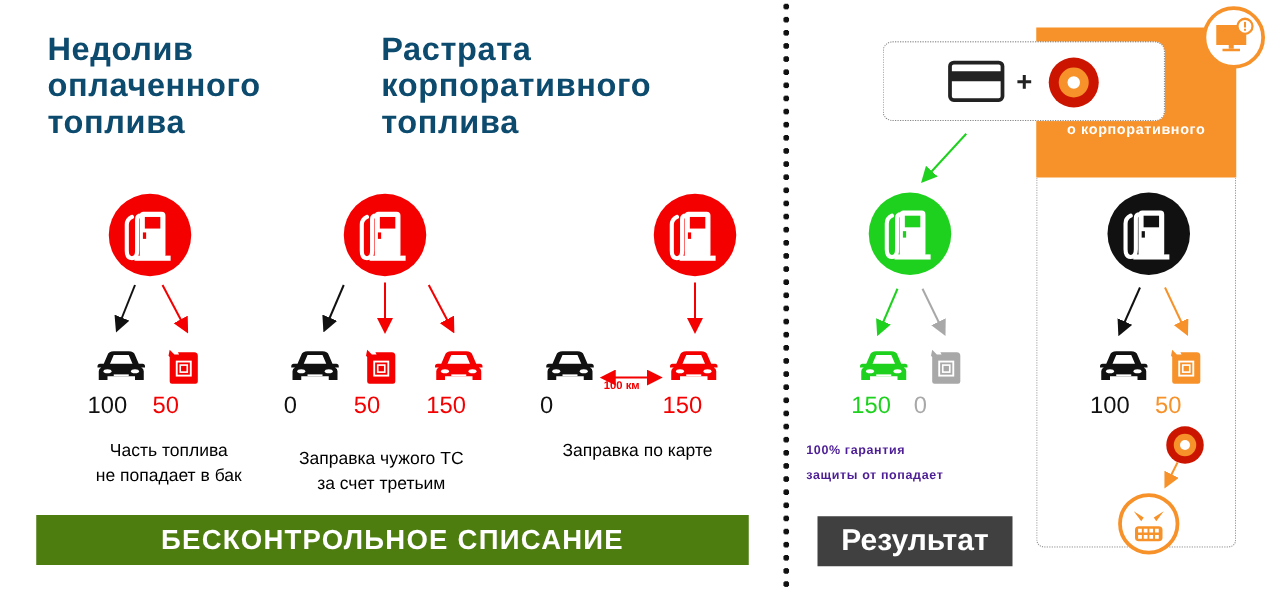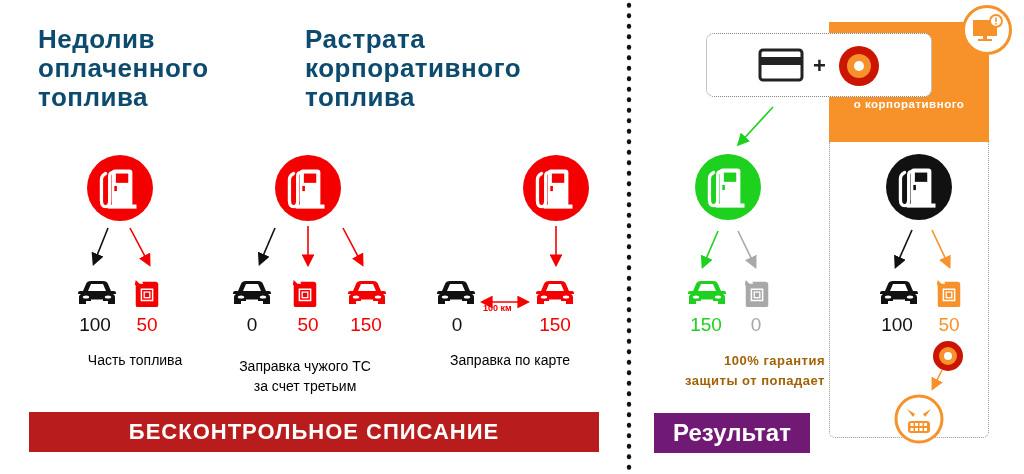--- a/index.html
+++ b/index.html
@@ -1,19 +1,19 @@
 <!DOCTYPE html>
 <html><head>
 <meta charset="utf-8">
 <style>
   html,body{margin:0;padding:0;background:#fff;}
   body{width:1024px;height:474px;position:relative;overflow:hidden;font-family:"Liberation Sans","DejaVu Sans",sans-serif;}
   .abs{position:absolute;}
   .title{font-weight:bold;font-size:26px;line-height:29px;text-align:left;color:#0c4a6e;letter-spacing:0.5px;}
-  .num{font-size:19px;text-align:center;width:50px;line-height:20px;}
+  .num{font-size:19px;text-align:left;width:50px;line-height:20px;}
   .cap{font-size:14px;line-height:20px;text-align:center;color:#000000;}
   .red{color:#f40000;}
   .blk{color:#111;}
   .grn{color:#1ed11e;}
   .gry{color:#a8a8a8;}
   .org{color:#f7922a;}
   .bar{color:#fff;font-weight:bold;text-align:center;}
   svg{display:block;}
   .dots{position:absolute;left:626px;top:0;width:6px;height:474px;
     background-image:radial-gradient(circle,#111 2.2px,transparent 2.6px);
@@ -104,20 +104,21 @@
   </div>
 <div class="abs" style="left:132px;top:278px;width:30px;height:30px;color:#f40000;">
     <svg width="30" height="30">
       <use href="#can"></use>
     </svg>
   </div>
 <div class="abs num blk" style="left:70px;top:315px;">100</div>
 <div class="abs num red" style="left:122px;top:315px;">50</div>
 <div class="abs cap" style="left:30px;top:350px;width:210px;">
   <div>Часть топлива</div>
+  <div>не попадает в бак</div>
 </div>
 
 <div class="abs title" style="left:305px;top:25px;width:240px;">
   <div>Растрата</div>
   <div>корпоративного</div>
   <div>топлива</div>
 </div>
 
 <div class="abs" style="left:275px;top:155px;width:66px;height:66px;border-radius:50%;background:#f40000;color:#f40000;">
     <svg width="66" height="66">
@@ -163,21 +164,21 @@
       <use href="#car"></use>
     </svg>
   </div>
 <div class="abs red" style="left:483px;top:285px;width:44px;text-align:left;font-size:9px;font-weight:bold;margin-top:18px;">100 км</div>
 <div class="abs num blk" style="left:432px;top:315px;">0</div>
 <div class="abs num red" style="left:530px;top:315px;">150</div>
 <div class="abs cap" style="left:425px;top:350px;width:170px;">
   <div>Заправка по карте</div>
 </div>
 
-<div class="abs bar" style="left:29px;top:412px;width:570px;height:40px;line-height:40px;background:#b91c1c;font-size:22px;letter-spacing:1px;">БЕСКОНТРОЛЬНОЕ СПИСАНИЕ</div>
+<div class="abs bar" style="left:29px;top:412px;width:570px;height:40px;line-height:40px;background:#4d7c0f;font-size:22px;letter-spacing:1px;">БЕСКОНТРОЛЬНОЕ СПИСАНИЕ</div>
 
 <div class="dots"></div>
 
 <div class="abs" style="left:829px;top:22px;width:160px;height:120px;background:#f7922a;"></div>
 <div class="abs" style="left:829px;top:142px;width:160px;height:296px;border:1.5px dotted #999;border-top:none;border-radius:0 0 6px 6px;box-sizing:border-box;"></div>
 <div class="abs" style="left:829px;top:97px;width:160px;text-align:center;color:#fff;font-size:11.5px;font-weight:bold;line-height:14px;letter-spacing:0.5px;">
   <div>о корпоративного</div>
 </div>
 
 <div class="abs" style="left:962px;top:5px;width:50px;height:50px;border-radius:50%;background:#fff;border:3px solid #f7922a;box-sizing:border-box;">
@@ -214,25 +215,25 @@
       <use href="#car"></use>
     </svg>
   </div>
 <div class="abs" style="left:742px;top:278px;width:30px;height:30px;color:#a8a8a8;">
     <svg width="30" height="30">
       <use href="#can"></use>
     </svg>
   </div>
 <div class="abs num grn" style="left:681px;top:315px;">150</div>
 <div class="abs num gry" style="left:731px;top:315px;">0</div>
-<div class="abs" style="left:645px;top:351px;width:180px;text-align:right;color:#a16207;font-size:13px;font-weight:bold;line-height:20px;letter-spacing:0.5px;">
+<div class="abs" style="left:645px;top:351px;width:180px;text-align:left;color:#4c1d95;font-size:10px;font-weight:bold;line-height:20px;letter-spacing:0.5px;">
   <div>100% гарантия</div>
   <div>защиты от попадает</div>
 </div>
-<div class="abs bar" style="left:654px;top:413px;width:156px;height:40px;line-height:40px;background:#701a75;font-size:24px;">Результат</div>
+<div class="abs bar" style="left:654px;top:413px;width:156px;height:40px;line-height:40px;background:#404040;font-size:24px;">Результат</div>
 
 <div class="abs" style="left:886px;top:154px;width:66px;height:66px;border-radius:50%;background:#111;color:#111;">
     <svg width="66" height="66">
       <use href="#pump"></use>
     </svg>
   </div>
 <div class="abs" style="left:879px;top:278px;width:40px;height:30px;color:#111;">
     <svg width="40" height="30">
       <use href="#car"></use>
     </svg>

